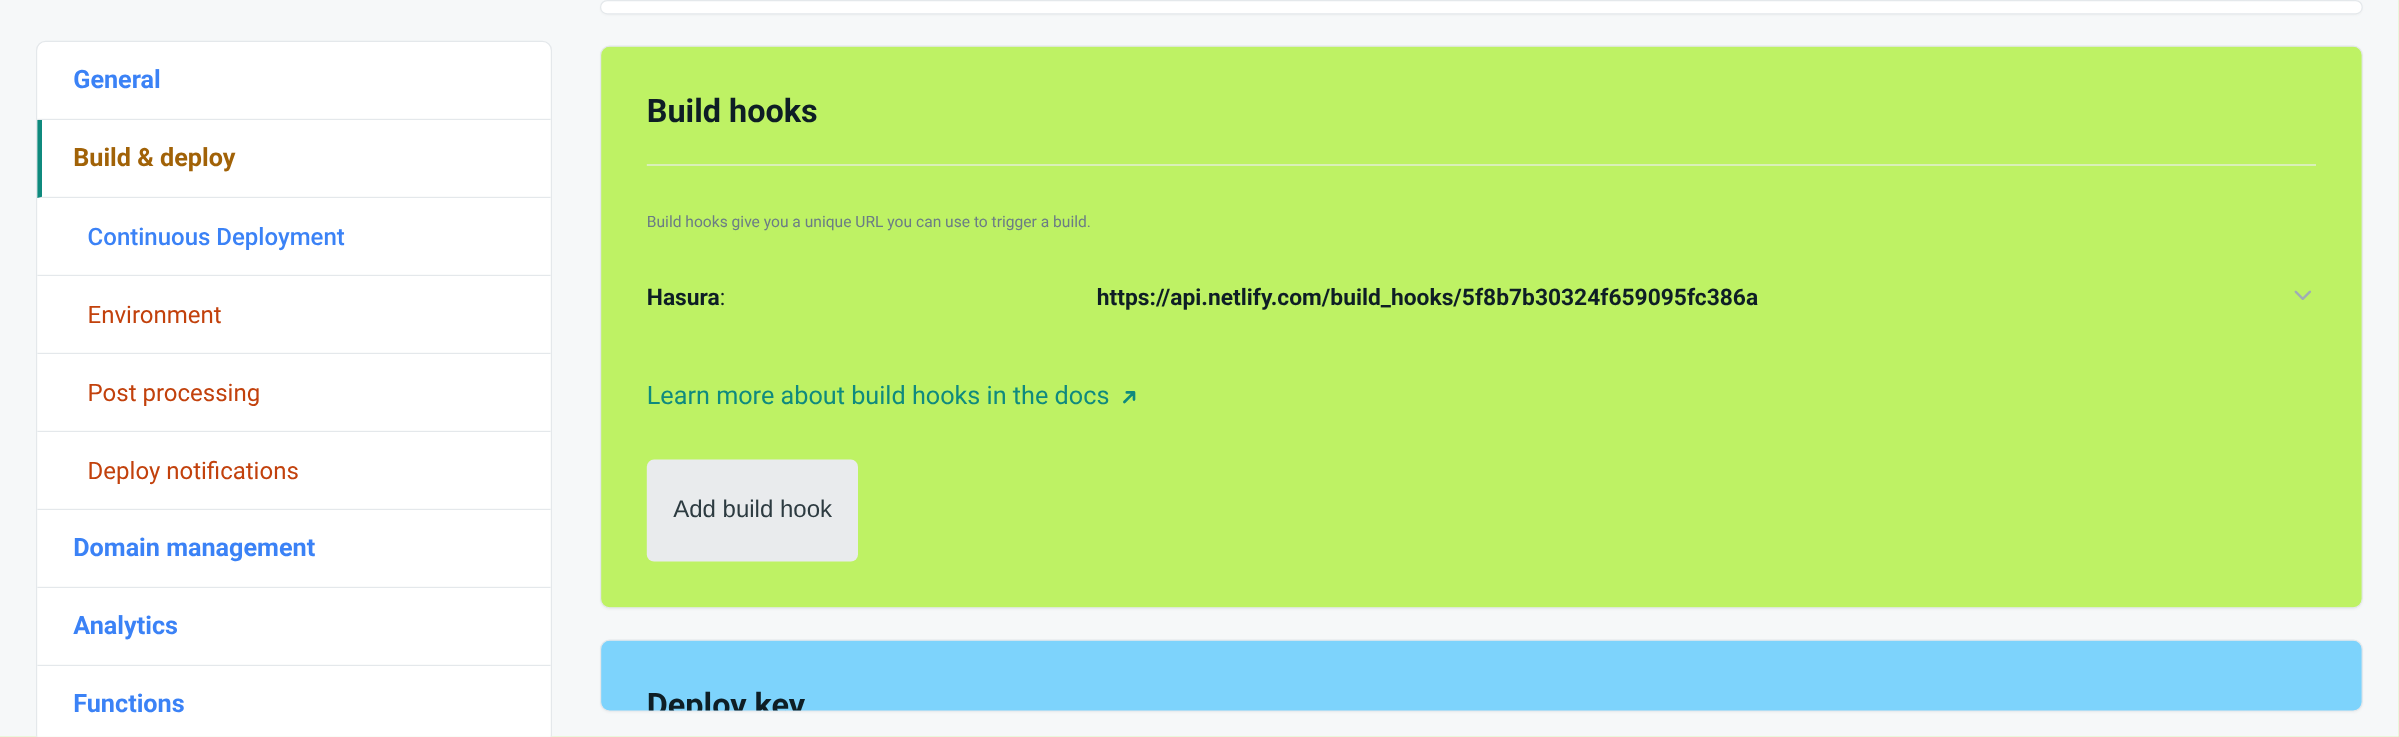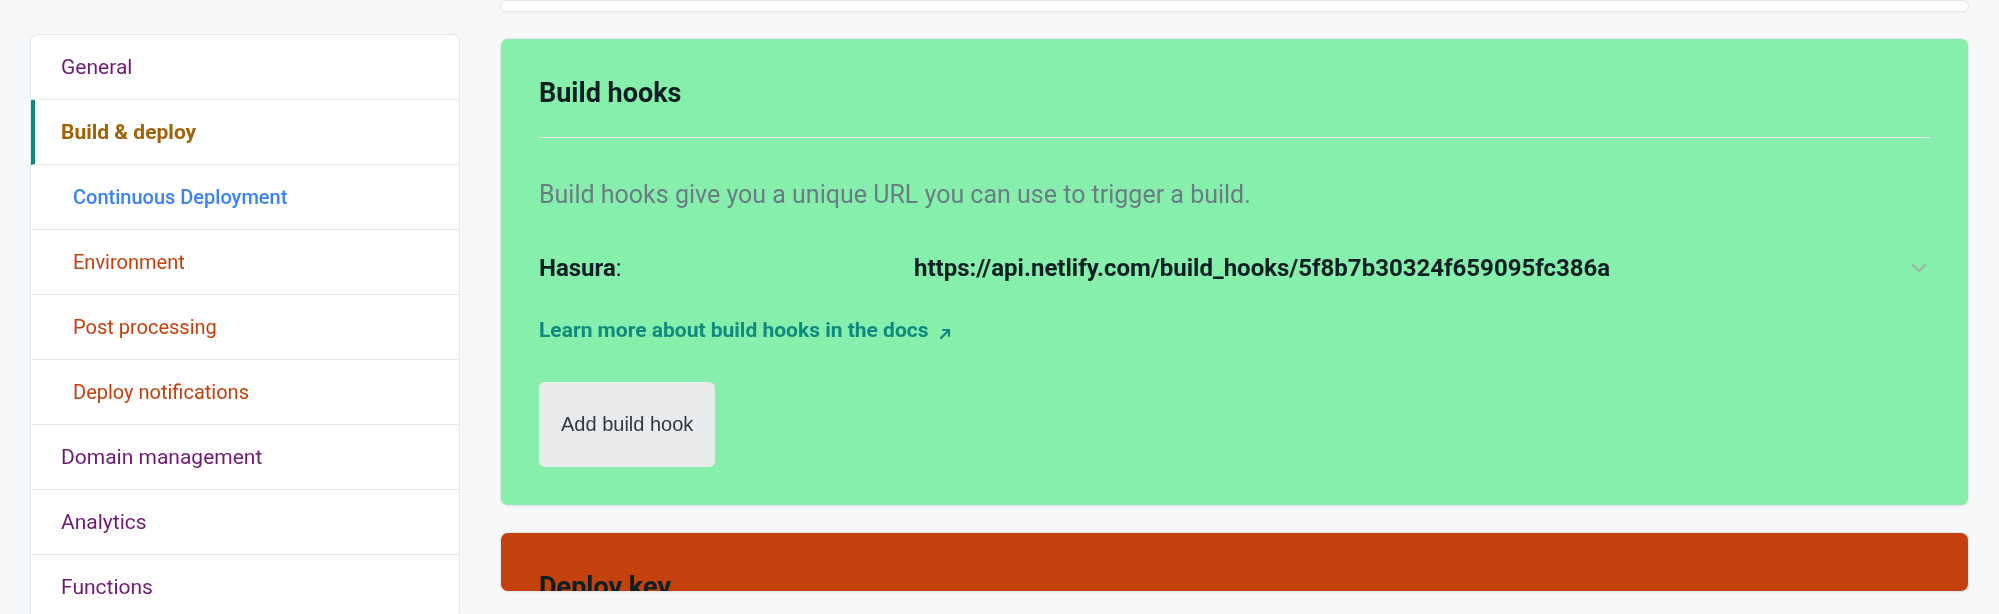--- a/index.html
+++ b/index.html
@@ -26,24 +26,24 @@
       width: 430px;
       background: #ffffff;
       border: 1px solid #e4e8eb;
       border-radius: 8px;
       margin-top: 34px;
       overflow: hidden;
     }
     .sidebar-item {
       padding: 20px 30px;
       font-size: 21px;
-      color: #701a75;
+      color: #3b82f6;
       border-bottom: 1px solid #e4e8eb;
       cursor: pointer;
-      font-weight: 400;
+      font-weight: 700;
     }
     .sidebar-item.active {
       color: #a16207;
       font-weight: 700;
       border-left: 4px solid #0f8a7e;
       padding-left: 26px;
     }
     .sidebar-subitem {
       padding: 20px 30px 20px 42px;
       font-size: 20px;
@@ -62,47 +62,47 @@
     }
     .card-stub {
       background: #ffffff;
       border: 1px solid #e4e8eb;
       border-radius: 8px;
       height: 12px;
       margin-bottom: 26px;
       box-shadow: 0 1px 2px rgba(0,0,0,0.03);
     }
     .card {
-      background: #86efac;
+      background: #bef264;
       border: 1px solid #e4e8eb;
       border-radius: 8px;
       padding: 38px 38px 38px 38px;
       margin-bottom: 26px;
       box-shadow: 0 1px 2px rgba(0,0,0,0.03);
     }
     .card-title {
       font-size: 27px;
       font-weight: 700;
       color: #0e1e25;
       padding-bottom: 28px;
       border-bottom: 1px solid #eceff1;
       margin-bottom: 38px;
     }
     .card-desc {
-      font-size: 25px;
+      font-size: 13px;
       color: #6b7c85;
       margin-bottom: 40px;
       line-height: 1.5;
     }
     .hook-row {
       display: flex;
       align-items: center;
-      font-size: 24px;
+      font-size: 19px;
       color: #0e1e25;
-      margin-bottom: 36px;
+      margin-bottom: 60px;
       position: relative;
     }
     .hook-name {
       font-weight: 700;
       width: 375px;
       flex-shrink: 0;
     }
     .hook-name::after {
       content: ":";
       font-weight: 400;
@@ -112,45 +112,45 @@
       flex: 1;
     }
     .chevron {
       color: #a0adb5;
       font-size: 14px;
       margin-left: auto;
       padding-right: 4px;
     }
     .docs-link {
       display: inline-flex;
-      align-items: flex-end;
+      align-items: center;
       gap: 8px;
       color: #0f8a7e;
       font-size: 21px;
-      font-weight: 700;
+      font-weight: 400;
       text-decoration: none;
       margin-bottom: 40px;
       cursor: pointer;
     }
     .ext-icon {
       display: inline-flex;
     }
     .btn {
       display: inline-block;
       background: #e9ebed;
       color: #2d3b41;
       border: none;
       border-radius: 6px;
       padding: 31px 22px;
       font-size: 20px;
       font-weight: 400;
       cursor: pointer;
     }
     .card-next {
-      background: #c2410c;
+      background: #7dd3fc;
       border: 1px solid #e4e8eb;
       border-radius: 8px;
       padding: 38px 38px 0 38px;
       box-shadow: 0 1px 2px rgba(0,0,0,0.03);
       height: 60px;
       overflow: hidden;
     }
     .card-next-title {
       font-size: 27px;
       font-weight: 700;

